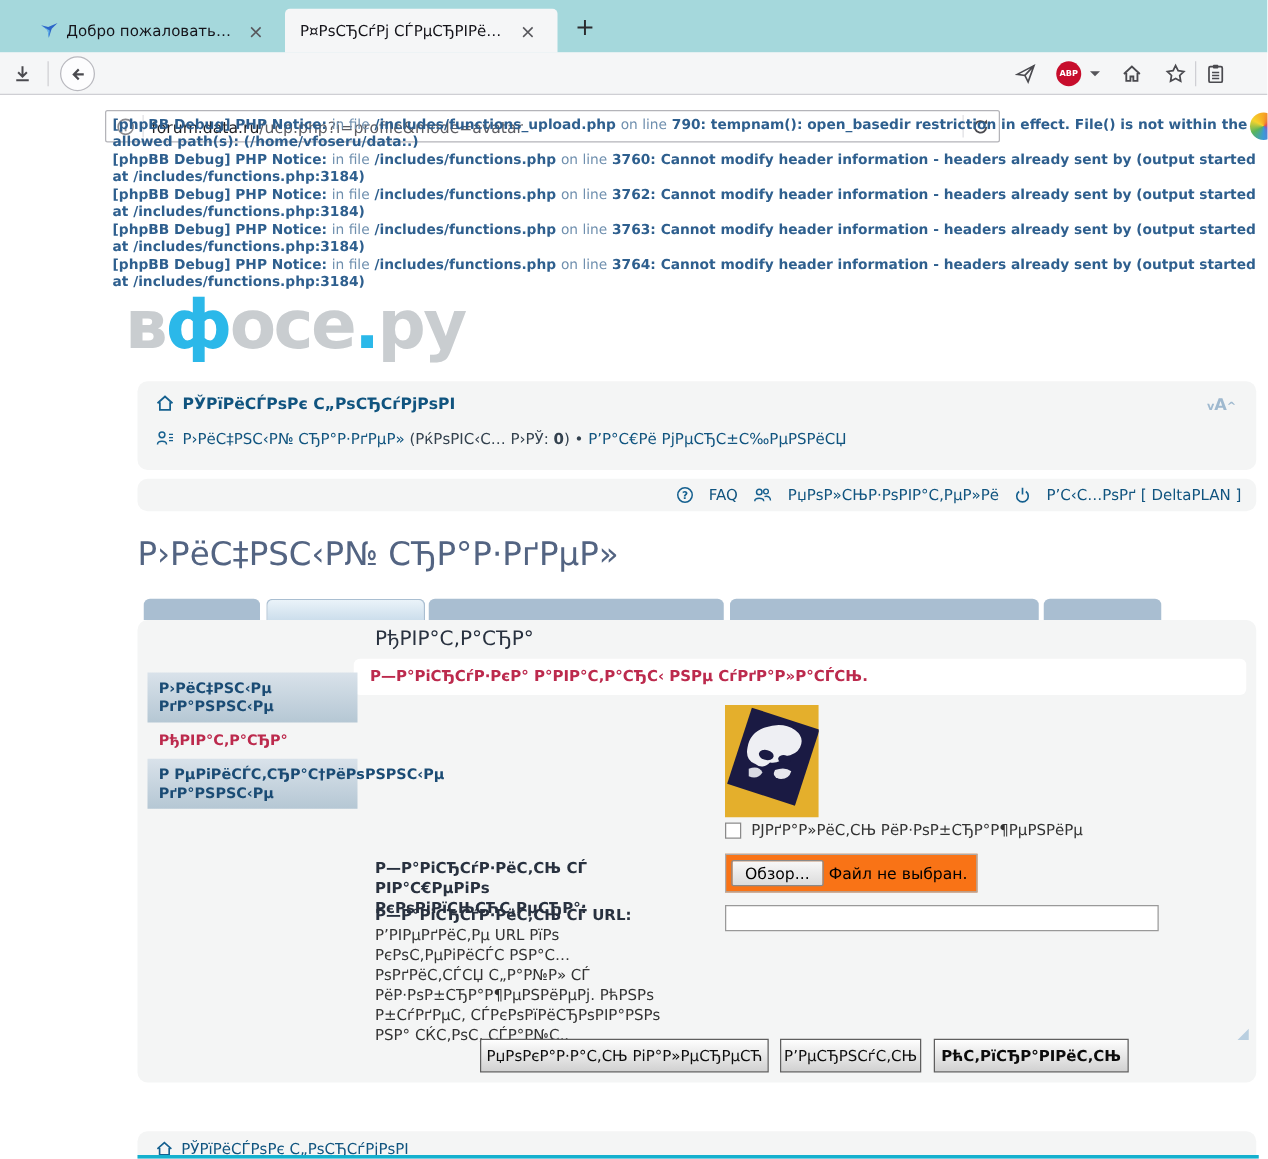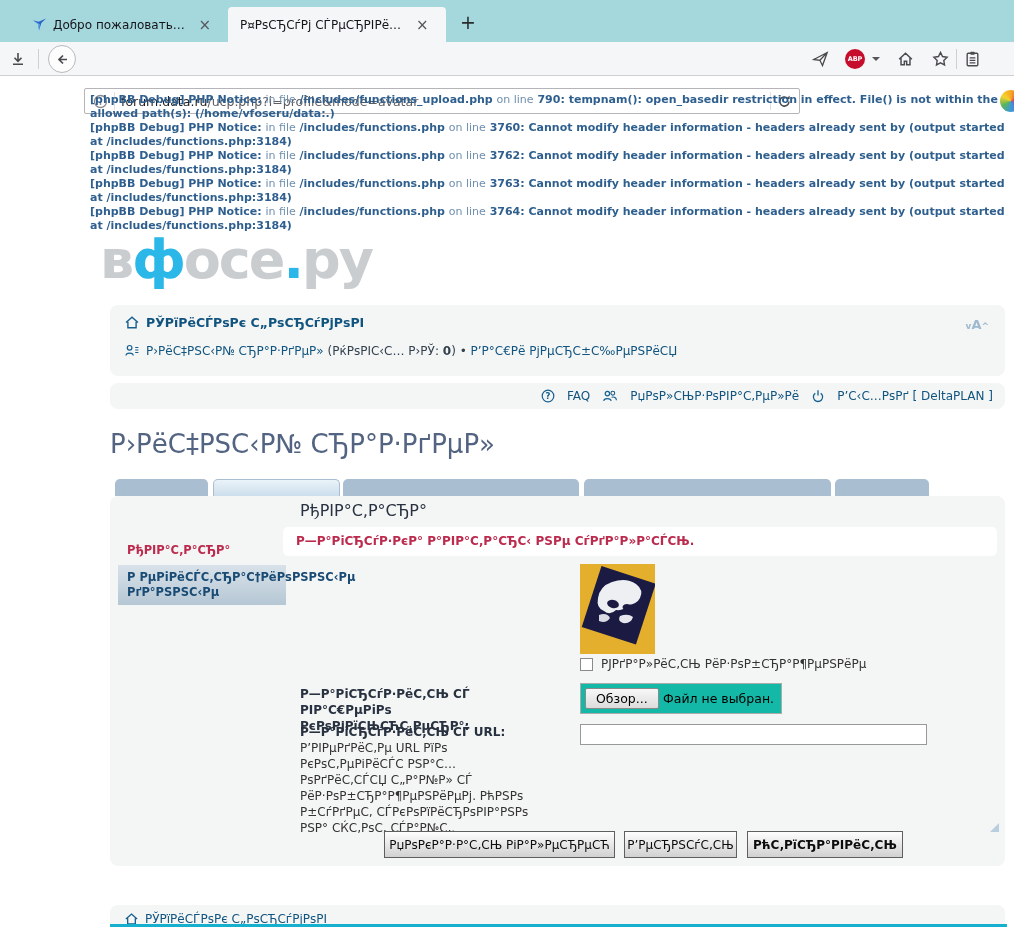--- a/index.html
+++ b/index.html
@@ -64,21 +64,21 @@
   .flabel { position:absolute; font-size:12px; line-height:16px; color:#333; width:205px; }
   .flabel b { color:#28313F; }
   .lab1 { left:190px; top:66px; }
   .lab2 { left:190px; top:190px; width:240px; }
   .lab3 { left:190px; top:228px; width:232px; }
   .note { font-weight:normal; }
 
   .avatarimg { position:absolute; left:470px; top:68px; width:75px; height:90px; }
   .cbrow { position:absolute; left:470px; top:161px; display:flex; align-items:center; font-size:12px; color:#333; }
   .cbox { width:13px; height:13px; border:1px solid #8a8a8a; background:#fff; margin-right:8px; }
-  .filebox { position:absolute; left:470px; top:187px; width:202px; height:31px; border:1px solid #ABABAB; background:#14b8a6; }
+  .filebox { position:absolute; left:470px; top:187px; width:202px; height:31px; border:1px solid #ABABAB; background:#f97316; }
   .browsebtn { position:absolute; left:4px; top:4px; height:21px; border:1px solid #8a8a8a; border-radius:2px; background:linear-gradient(#f8f8f8,#dcdcdc); font-size:12.5px; color:#000; padding:0 10px; font-family:"DejaVu Sans", sans-serif; }
   .nofile { position:absolute; left:82px; top:7px; font-size:12.5px; color:#000; white-space:nowrap; }
   .urlinput { position:absolute; left:470px; top:228px; width:347px; height:21px; border:1px solid #999; background:#fff; font-size:12px; padding:0 4px; }
 
   .fbtn { position:absolute; top:335px; height:27px; background:linear-gradient(#FEFEFE,#D1D1D1); border:1px solid #5f5f5f; font-size:12px; color:#0c0c0c; font-family:"DejaVu Sans", sans-serif; }
   .fb1 { left:274px; width:231px; } .fb2 { left:514px; width:113px; } .fb3 { left:637px; width:156px; font-weight:bold; }
   .cornerglyph { position:absolute; right:6px; top:327px; width:0; height:0; border-left:9px solid transparent; border-bottom:9px solid #B9CFE0; }
 
   .footer { top:905px; height:22px; border-radius:8px 8px 0 0; padding:7px 14px 0; }
   .footer a { font-size:12px; }
@@ -242,20 +242,21 @@
     <div class="ucptab t3"></div>
     <div class="ucptab t4"></div>
     <div class="ucptab t5"></div>
   </div>
 
   <div class="panel mainpanel">
     <div class="secttitle">РђРІР°С‚Р°СЂР°</div>
     <div class="errorbar">Р—Р°РіСЂСѓР·РєР° Р°РІР°С‚Р°СЂС‹ РЅРµ СѓРґР°Р»Р°СЃСЊ.</div>
 
     <div class="cpmenu">
+      <a href="#" class="cpitem"><span>Р›РёС‡РЅС‹Рµ РґР°РЅРЅС‹Рµ</span></a>
       <a href="#" class="cpitem active"><span>РђРІР°С‚Р°СЂР°</span></a>
       <a href="#" class="cpitem"><span>Р&nbsp;РµРіРёСЃС‚СЂР°С†РёРѕРЅРЅС‹Рµ РґР°РЅРЅС‹Рµ</span></a>
     </div>
 
 
     <div class="avatarimg">
       <svg width="75" height="90" viewBox="0 0 75 90">
         <rect width="75" height="90" fill="#E4AF2C"></rect>
         <g transform="rotate(18 37 45)">
             <rect x="9" y="9" width="57" height="64" fill="#1A1A43"></rect>

